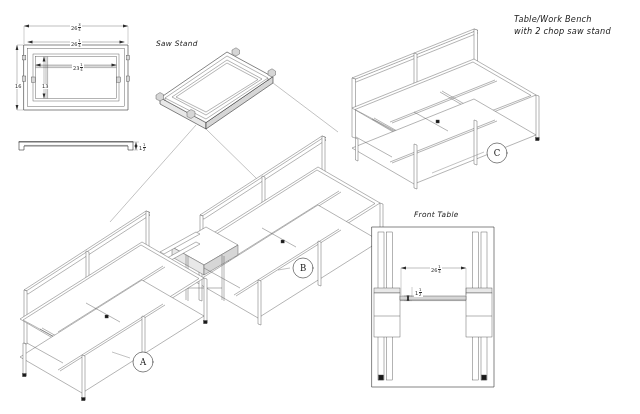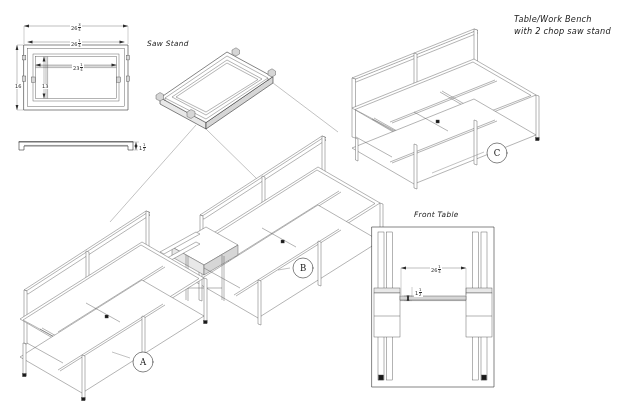--- a/index.html
+++ b/index.html
@@ -38,21 +38,21 @@
   }
   .label-note {
     position: absolute;
     font-family: "DejaVu Sans", sans-serif;
     font-size: 7.4px;
     font-style: italic;
     color: #1a1a1a;
     letter-spacing: 0.3px;
     white-space: nowrap;
   }
-  #saw-stand-label { left: 147px; top: 39px; }
+  #saw-stand-label { left: 156px; top: 39px; }
   #front-view-label { left: 414px; top: 210px; }
 
   .dim-text {
     position: absolute;
     font-family: "DejaVu Sans", sans-serif;
     font-size: 5.1px;
     color: #2b2b2b;
     white-space: nowrap;
     background: #ffffff;
     padding: 0 1px;

